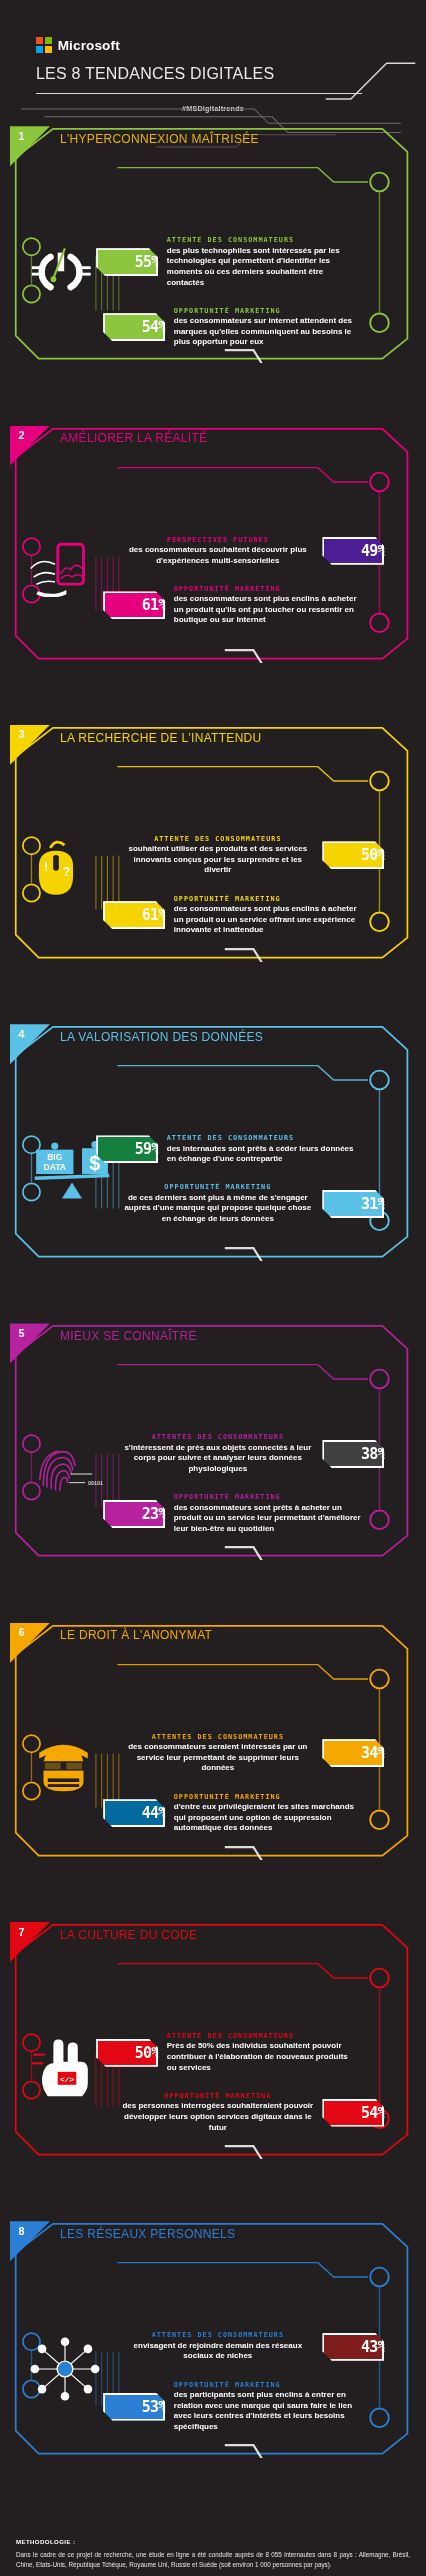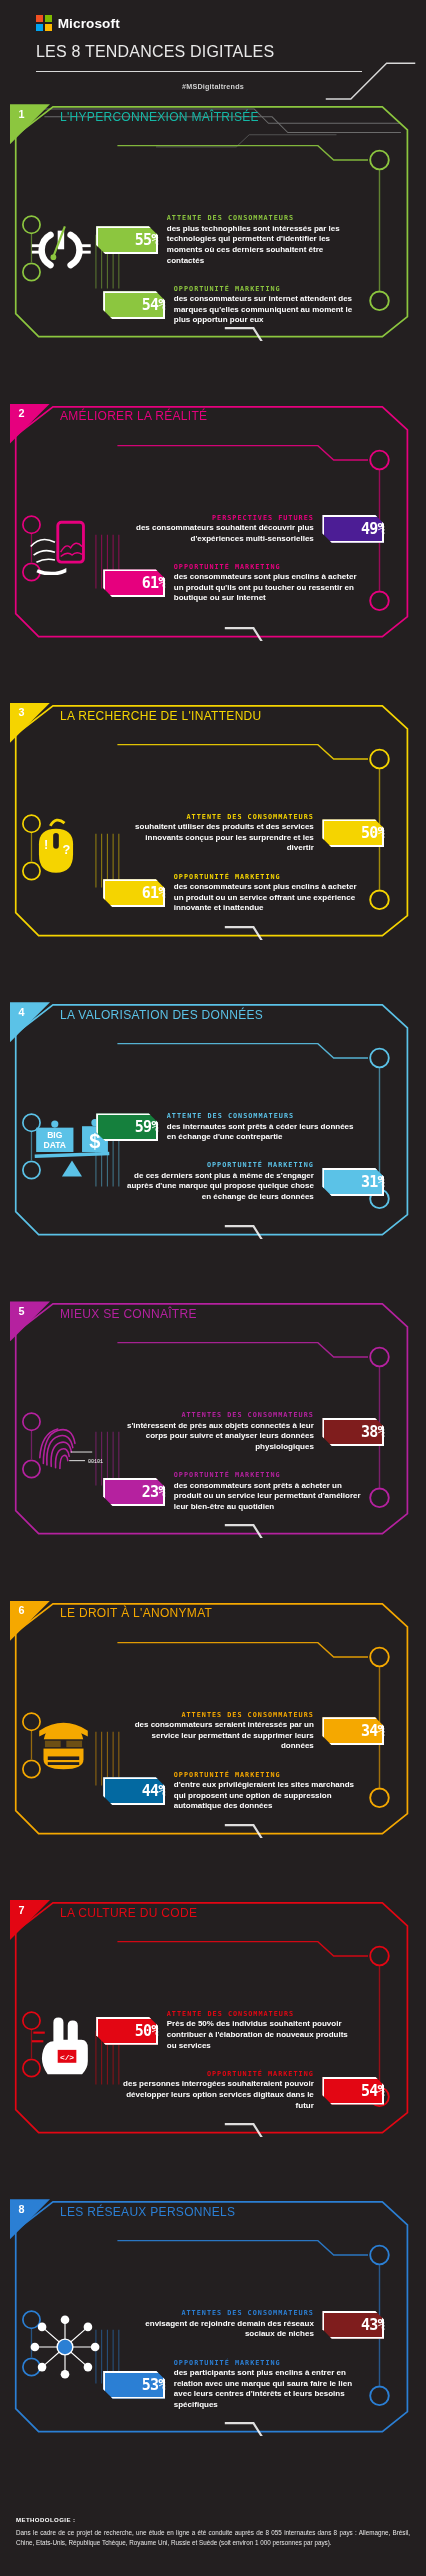--- a/index.html
+++ b/index.html
@@ -12,21 +12,21 @@
   }
   .page {
     width: 426px;
     min-height: 2576px;
     background: #231f20;
     position: relative;
     overflow: hidden;
   }
 
   
-  .header { padding: 15px 0 0 36px; position: relative; }
+  .header { padding: 37px 0 0 36px; position: relative; }
   .ms-logo-row { display: flex; align-items: center; gap: 5.7px; }
   .ms-squares { width: 16px; height: 16px; display: grid;
     grid-template-columns: 1fr 1fr; grid-template-rows: 1fr 1fr; gap: 1.4px; }
   .ms-squares i { display: block; }
   .ms-wordmark { color: #fff; font-size: 13.6px; font-weight: 600; letter-spacing: 0.1px; }
   .main-title {
     margin-top: 10px; color: #e9e9e9; font-size: 16px; line-height: 1.33;
     font-weight: 300; letter-spacing: 0.2px; font-family: "Liberation Sans", sans-serif;
   }
   .title-rule { width: 326px; height: 1.4px; background: #d8d8d8; margin-top: 8.6px; }
@@ -57,21 +57,21 @@
   .stat-box {
     flex: 0 0 auto; width: 62px; height: 28px;
     display: flex; align-items: center; justify-content: center;
     color: #fff; font-size: 15px; font-weight: 700; letter-spacing: -0.7px;
     border: 2.2px solid #fff;
     clip-path: polygon(0 0, calc(100% - 9.3px) 0, 100% 9.3px, 100% 100%, 9.3px 100%, 0 calc(100% - 9.3px));
     font-family: "DejaVu Sans Mono", monospace;
     padding-left: 40px;
   }
   .stat-text { max-width: 192px; }
-  .stat-text.ta-right { text-align: right; }
+  .stat-text.ta-right { text-align: center; }
   .stat-label {
     font-size: 6.8px; font-weight: 700; letter-spacing: 1px;
     font-family: "DejaVu Sans Mono", monospace; margin-bottom: 1.4px;
   }
   .stat-desc { color: #fff; font-size: 8px; line-height: 1.33; font-weight: 600; }
 
   
   .icon-slot { position: absolute; z-index: 2; }
 
   
@@ -124,21 +124,21 @@
       <path d="M120 182 L120 257"></path>
       <path d="M128 182 L128 257"></path>
       <path d="M136 182 L136 257"></path>
       <path d="M144 182 L144 257"></path>
       <path d="M152 182 L152 257"></path>
     </g>
     <path d="M300 312 L340 312 L360 344 L430 344" stroke="#ffffff" stroke-width="3" fill="none" opacity=".85"></path>
   </svg></div>
     <div class="sec-head">
       <div class="sec-num" style="background:#8CC63F">1</div>
-      <div class="sec-title" style="color:#14b8a6">L'HYPERCONNEXION MAÎTRISÉE</div>
+      <div class="sec-title" style="color:#eab308">L'HYPERCONNEXION MAÎTRISÉE</div>
     </div>
     <div class="sec-body">
       <div class="icon-slot" style="left:18.6px; top:4.3px;"><svg width="66" height="62" viewBox="0 0 92 86">
         <path d="M30 22 A24 24 0 0 0 30 64" stroke="#fff" stroke-width="9" fill="none" stroke-linecap="round"></path>
         <path d="M58 22 A24 24 0 0 1 58 64" stroke="#fff" stroke-width="9" fill="none" stroke-linecap="round"></path>
         <rect x="40" y="16" width="9" height="26" fill="#fff"></rect>
         <rect x="4" y="35" width="18" height="4" fill="#fff"></rect>
               <rect x="4" y="44" width="18" height="4" fill="#fff"></rect>
         <rect x="68" y="35" width="18" height="4" fill="#fff"></rect>
               <rect x="68" y="44" width="18" height="4" fill="#fff"></rect>
@@ -150,21 +150,21 @@
               <div class="stat-box" style="background:#8CC63F">55%</div>
               <div class="stat-text ">
                    <div class="stat-label" style="color:#8CC63F">ATTENTE DES CONSOMMATEURS</div>
                    <div class="stat-desc">des plus technophiles sont intéressés par les technologies qui permettent d'identifier les moments où ces derniers souhaitent être contactés</div>
                  </div>
             </div>
             <div class="stat" style="margin-top: 18.6px; padding-left: 86px; padding-right: 0px;">
               <div class="stat-box" style="background:#8CC63F">54%</div>
               <div class="stat-text ">
                    <div class="stat-label" style="color:#8CC63F">OPPORTUNITÉ MARKETING</div>
-                   <div class="stat-desc">des consommateurs sur internet attendent des marques qu'elles communiquent au moment le plus opportun pour eux</div>
+                   <div class="stat-desc">des consommateurs sur internet attendent des marques qu'elles communiquent au besoins le plus opportun pour eux</div>
                  </div>
             </div>
           </div>
     </div>
       </div>
       <div class="section">
     <div class="sec-frame"><svg width="406" height="237" viewBox="0 0 567 330" preserveAspectRatio="none">
     <path d="M60 4 L520 4 L555 36 L555 296 L520 324 L40 324 L8 292 L8 44 Z" fill="none" stroke="#E6007E" stroke-width="2.4"></path>
     <path d="M150 58 L430 58 L452 78 L500 78" stroke="#E6007E" stroke-width="2" fill="none" opacity=".9"></path>
     <circle cx="516" cy="78" r="13" fill="none" stroke="#E6007E" stroke-width="2.6"></circle>
@@ -352,21 +352,21 @@
         <path d="M56 62 L78 62" stroke="#fff" stroke-width="1.2"></path>
         <text x="82" y="65" font-size="7" fill="#fff" font-family="Liberation Mono">00101</text>
         <path d="M58 50 L88 50" stroke="#fff" stroke-width="1.2"></path>
       </svg></div>
       <div class="stats-wrap">
             <div class="stat right" style="margin-top: 77px; padding-left: 0px; padding-right: 24.4px;">
               <div class="stat-text ta-right">
                    <div class="stat-label" style="color:#B5219F">ATTENTES DES CONSOMMATEURS</div>
                    <div class="stat-desc">s'intéressent de près aux objets connectés à leur corps pour suivre et analyser leurs données physiologiques</div>
                  </div>
-              <div class="stat-box" style="background:#7f1d1d">38%</div>
+              <div class="stat-box" style="background:#404040">38%</div>
             </div>
             <div class="stat" style="margin-top: 18.6px; padding-left: 86px; padding-right: 0px;">
               <div class="stat-box" style="background:#B5219F">23%</div>
               <div class="stat-text ">
                    <div class="stat-label" style="color:#B5219F">OPPORTUNITÉ MARKETING</div>
                    <div class="stat-desc">des consommateurs sont prêts à acheter un produit ou un service leur permettant d'améliorer leur bien-être au quotidien</div>
                  </div>
             </div>
           </div>
     </div>

